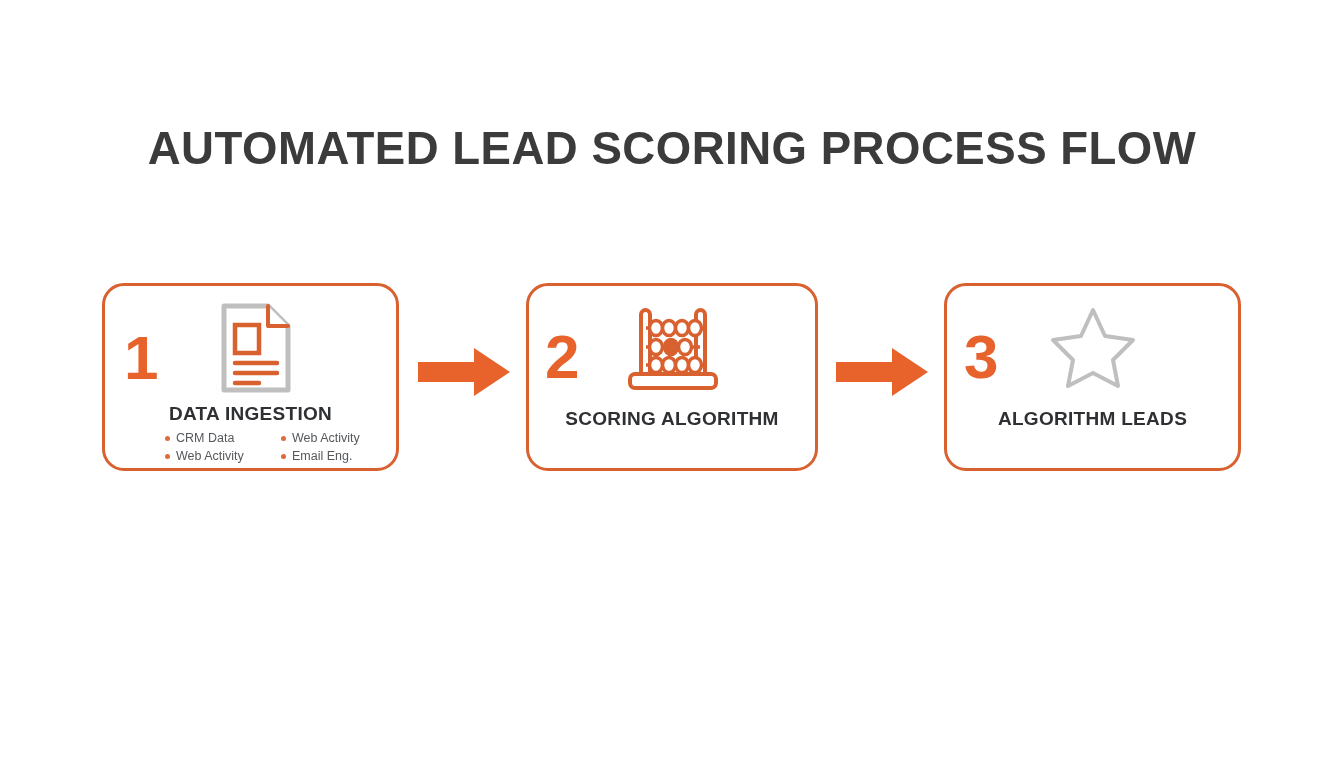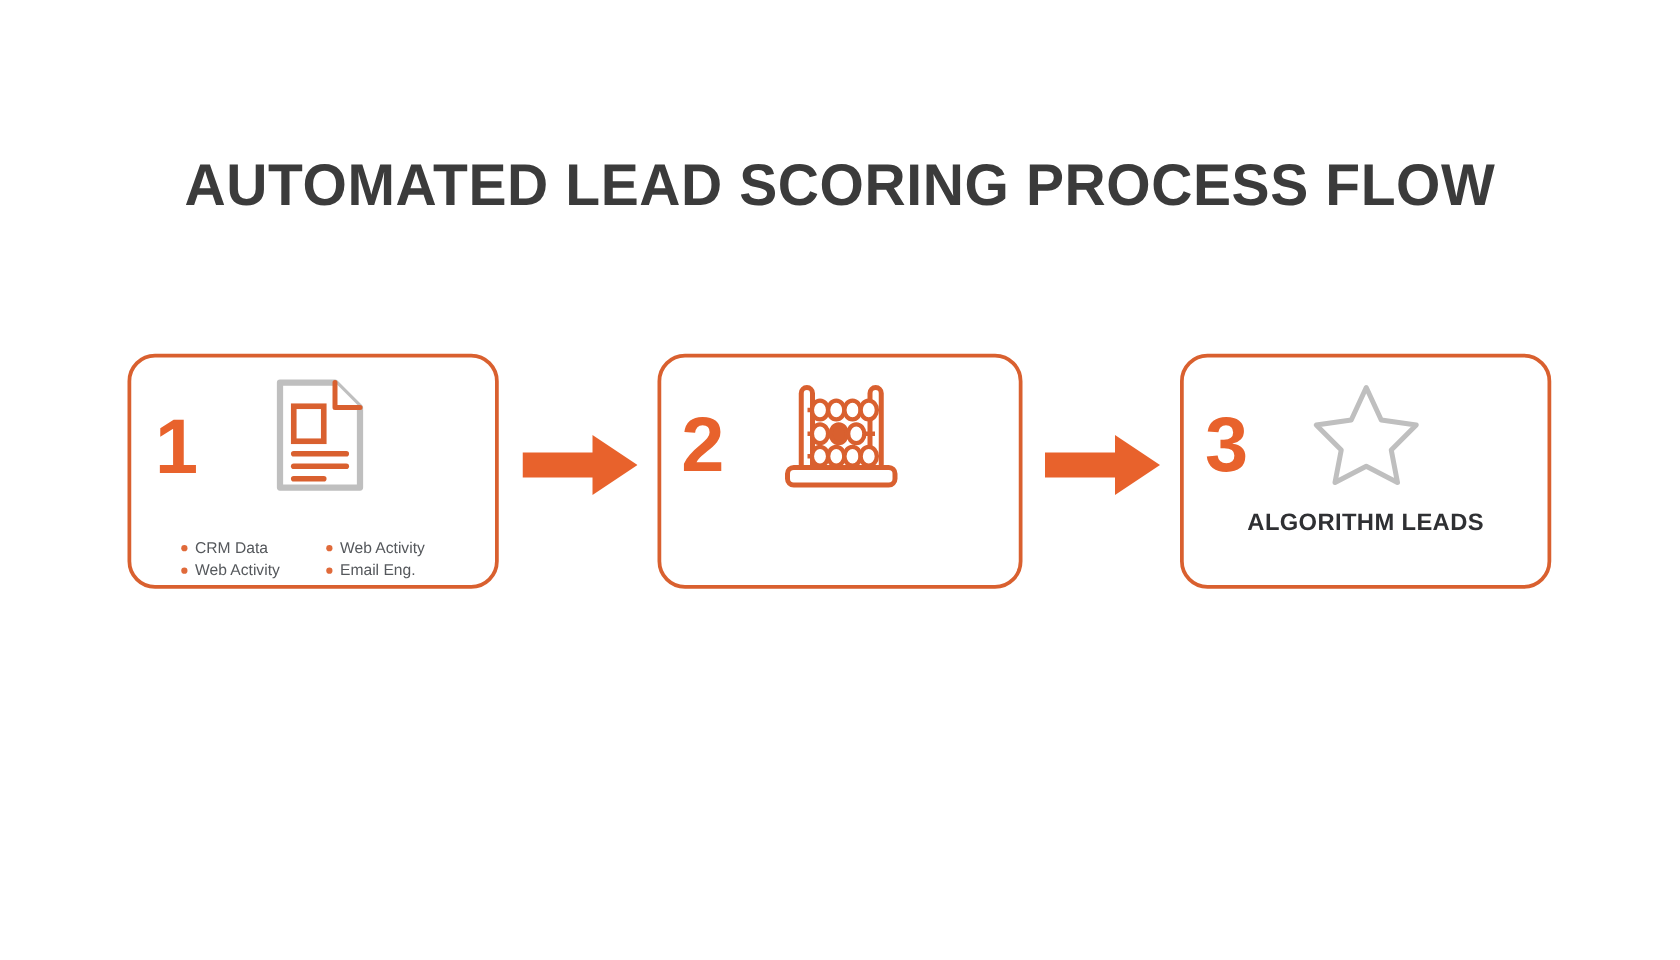--- a/index.html
+++ b/index.html
@@ -91,21 +91,21 @@
     white-space: nowrap;
   }
   .card-1 .card-label { top: 117px; }
   .card-2 .card-label { top: 122px; }
   .card-3 .card-label { top: 122px; }
 
   
   .bullets {
     position: absolute;
     top: 145px;
-    left: 40px;
+    left: 60px;
     width: 224px;
     display: grid;
     grid-template-columns: 104px 104px;
     column-gap: 12px;
     row-gap: 4px;
   }
   .bullet {
     display: flex;
     align-items: center;
     font-size: 12.5px;
@@ -148,20 +148,21 @@
         <svg width="72" height="92" viewBox="0 0 72 92">
           <path d="M4 4 H48 L68 24 V88 H4 Z" fill="#ffffff" stroke="#bfbfbf" stroke-width="5" stroke-linejoin="round"></path>
           <path d="M48 4 L48 24 L68 24" fill="#ffffff" stroke="#d9602f" stroke-width="4" stroke-linejoin="round" stroke-linecap="round"></path>
           <rect x="15" y="23" width="24" height="28" fill="none" stroke="#d9602f" stroke-width="4.5"></rect>
           <line x1="15" y1="61" x2="57" y2="61" stroke="#d9602f" stroke-width="4.5" stroke-linecap="round"></line>
           <line x1="15" y1="71" x2="57" y2="71" stroke="#d9602f" stroke-width="4.5" stroke-linecap="round"></line>
           <line x1="15" y1="81" x2="39" y2="81" stroke="#d9602f" stroke-width="4.5" stroke-linecap="round"></line>
         </svg>
       </div>
 
+      <div class="card-label">DATA INGESTION</div>
 
       <div class="bullets">
         <div class="bullet">
           <span class="bullet-dot"></span>
           <span>CRM Data</span>
         </div>
         <div class="bullet">
           <span class="bullet-dot"></span>
           <span>Web Activity</span>
         </div>
@@ -200,20 +201,21 @@
           <ellipse cx="44" cy="45" rx="6.5" ry="7.5" fill="#d9602f" stroke="#d9602f" stroke-width="3.5"></ellipse>
           <ellipse cx="58" cy="45" rx="6.5" ry="7.5" fill="#ffffff" stroke="#d9602f" stroke-width="3.5"></ellipse>
           <ellipse cx="29" cy="63" rx="6.5" ry="7.5" fill="#ffffff" stroke="#d9602f" stroke-width="3.5"></ellipse>
           <ellipse cx="42" cy="63" rx="6.5" ry="7.5" fill="#ffffff" stroke="#d9602f" stroke-width="3.5"></ellipse>
           <ellipse cx="55" cy="63" rx="6.5" ry="7.5" fill="#ffffff" stroke="#d9602f" stroke-width="3.5"></ellipse>
           <ellipse cx="68" cy="63" rx="6.5" ry="7.5" fill="#ffffff" stroke="#d9602f" stroke-width="3.5"></ellipse>
           <path d="M8 72 h76 a5 5 0 0 1 5 5 v4 a5 5 0 0 1 -5 5 h-76 a5 5 0 0 1 -5 -5 v-4 a5 5 0 0 1 5 -5 z" fill="#ffffff" stroke="#d9602f" stroke-width="4"></path>
         </svg>
       </div>
 
+      <div class="card-label">SCORING ALGORITHM</div>
     </div>
 
     <div class="arrow arrow-2">
       <svg width="92" height="52" viewBox="0 0 92 52">
         <path d="M0 16 H56 V2 L92 26 L56 50 V36 H0 Z" fill="#e8622c"></path>
       </svg>
     </div>
 
     <div class="card card-3">
       <div class="step-number">3</div>

